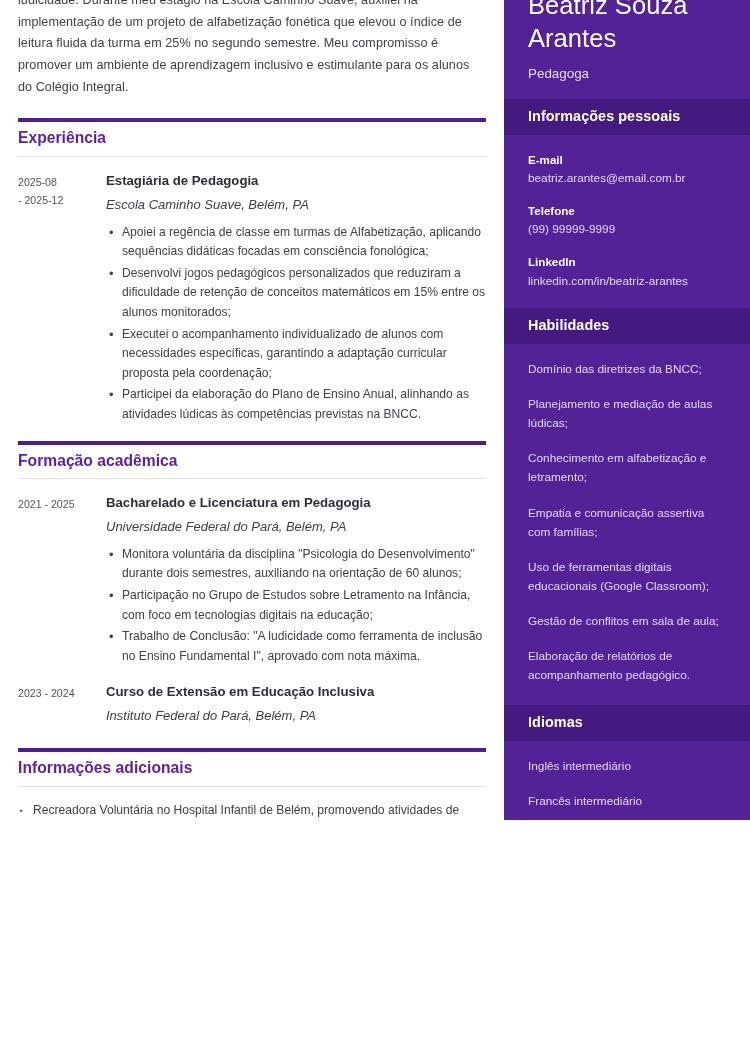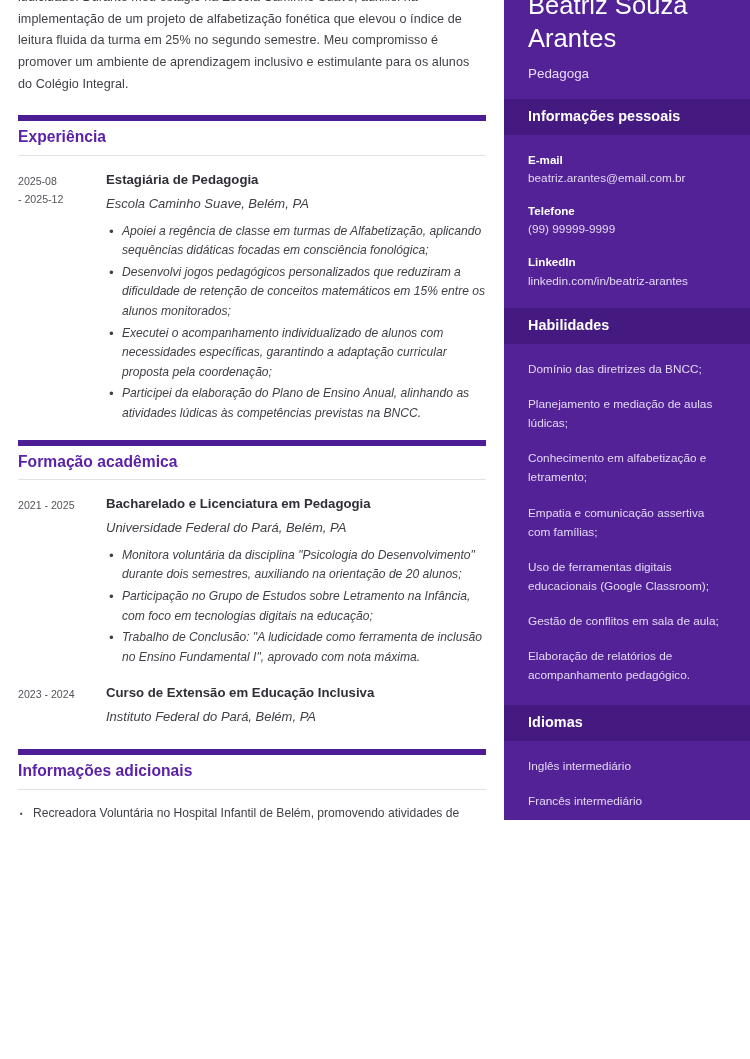--- a/index.html
+++ b/index.html
@@ -40,21 +40,21 @@
     color: #3f3f46;
     margin-bottom: 20px;
     letter-spacing: .005em;
   }
 
   
   .section {
     margin-bottom: 6px;
   }
   .section-head {
-    border-top: 6px solid #4c1d95;
+    border-top: 4px solid #4c1d95;
     border-bottom: 1px solid #e2e2e6;
     padding: 7px 0 8px 0;
     margin-bottom: 14px;
   }
   .section-head h2 {
     font-size: 15.6px;
     font-weight: bold;
     color: #5b21a8;
     letter-spacing: .003em;
     line-height: 1.2;
@@ -91,21 +91,20 @@
     font-style: italic;
     color: #3f3f46;
     line-height: 1.5;
     margin-bottom: 8px;
   }
 
   ul.bullets {
     list-style: none;
     margin: 0;
     padding: 0;
-    font-style: italic;
   }
   ul.bullets li {
     position: relative;
     padding-left: 16px;
     font-size: 12.1px;
     line-height: 1.62;
     color: #3f3f46;
     margin-bottom: 2px;
   }
   ul.bullets li::before {
@@ -247,21 +246,21 @@
       <div class="section-head">
         <h2>Formação acadêmica</h2>
       </div>
 
       <div class="entry">
         <div class="entry-dates">2021  - 2025</div>
         <div class="entry-body">
           <div class="entry-title">Bacharelado e Licenciatura em Pedagogia</div>
           <div class="entry-org">Universidade Federal do Pará, Belém, PA</div>
           <ul class="bullets">
-            <li>Monitora voluntária da disciplina "Psicologia do Desenvolvimento" durante dois semestres, auxiliando na orientação de 20 alunos;</li>
+            <li>Monitora voluntária da disciplina "Psicologia do Desenvolvimento" durante dois semestres, auxiliando na orientação de 60 alunos;</li>
             <li>Participação no Grupo de Estudos sobre Letramento na Infância, com foco em tecnologias digitais na educação;</li>
             <li>Trabalho de Conclusão: "A ludicidade como ferramenta de inclusão no Ensino Fundamental I", aprovado com nota máxima.</li>
           </ul>
         </div>
       </div>
 
       <div class="entry">
         <div class="entry-dates">2023  - 2024</div>
         <div class="entry-body">
           <div class="entry-title">Curso de Extensão em Educação Inclusiva</div>

